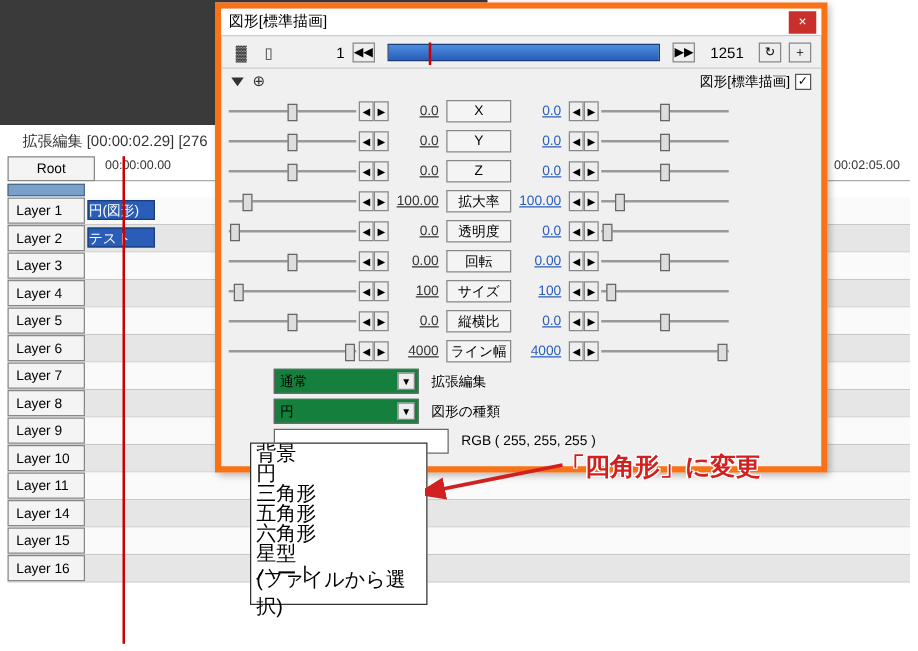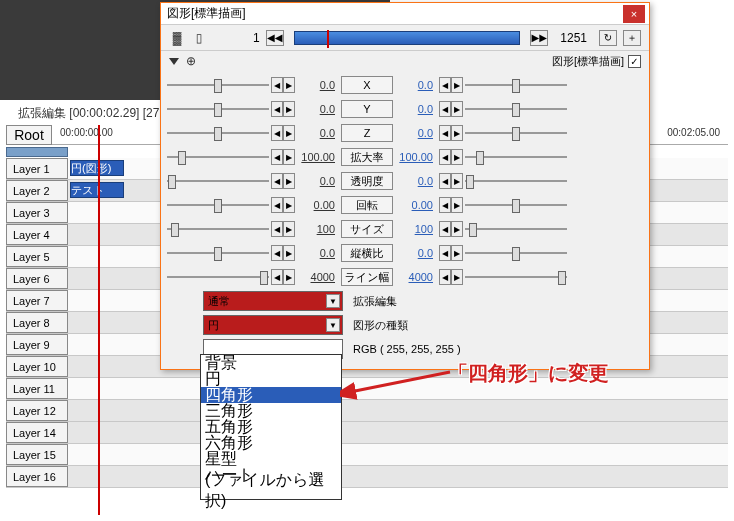--- a/index.html
+++ b/index.html
@@ -3,36 +3,36 @@
 <meta charset="utf-8">
 <style>
 * { box-sizing: border-box; margin: 0; padding: 0; font-family: "MS Gothic", "Meiryo", sans-serif; }
 body { background: #fff; width: 734px; height: 521px; position: relative; overflow: hidden; font-size: 11px; }
 
 
 .bg-top { position: absolute; left: 0; top: 0; width: 390px; height: 100px; background: #3a3a3a; }
 .ext-title { position: absolute; left: 18px; top: 105px; color: #333; font-size: 12px; }
 .timeline-container { position: absolute; left: 6px; top: 125px; width: 722px; }
 .timeline-header { display: flex; height: 22px; }
-.root-btn { width: 46px; height: 20px; border: 1px solid #888; background: #f4f4f4; display: flex; align-items: center; justify-content: center; font-size: 14px; }
+.root-btn { width: 70px; height: 20px; border: 1px solid #888; background: #f4f4f4; display: flex; align-items: center; justify-content: center; font-size: 11px; }
 .time-ruler { flex: 1; background: #fff; border-bottom: 1px solid #aaa; position: relative; height: 20px; }
 .time-tick { position: absolute; top: 2px; font-size: 10px; color: #333; }
 .time-time1 { left: 8px; }
 .time-time2 { right: 8px; }
 .sel-area { position: absolute; left: 6px; top: 147px; width: 62px; height: 10px; background: #7aa0c9; border: 1px solid #4b6a8f; }
 .layers { position: absolute; left: 6px; top: 158px; width: 722px; }
 .layer-row { display: flex; height: 22px; border-bottom: 1px solid #c8c8c8; }
 .layer-label { width: 62px; border: 1px solid #888; background: #f4f4f4; display: flex; align-items: center; padding-left: 6px; font-size: 11px; }
 .layer-track { flex: 1; background: #fafafa; position: relative; }
 .alt .layer-track { background: #e6e6e6; }
 .clip { position: absolute; top: 2px; height: 16px; border: 1px solid #1a3e7a; background: #2a5db8; color: #fff; font-size: 11px; display: flex; align-items: center; padding: 0 0; overflow: hidden; }
 .playhead { position: absolute; left: 98px; top: 125px; width: 2px; height: 390px; background: #c00; z-index: 5; }
 
 
-.dialog { position: absolute; left: 160px; top: 2px; width: 490px; background: #f0f0f0; border: 1px solid #f97316; box-shadow: 2px 2px 6px rgba(0,0,0,0.3); z-index: 20; }
+.dialog { position: absolute; left: 172px; top: 2px; width: 490px; background: #f0f0f0; border: 5px solid #f97316; box-shadow: 2px 2px 6px rgba(0,0,0,0.3); z-index: 20; }
 .dlg-title { height: 22px; background: #fff; border-bottom: 1px solid #ccc; display: flex; align-items: center; padding-left: 6px; font-size: 12px; }
 .dlg-close { position: absolute; right: 4px; top: 2px; width: 22px; height: 18px; background: #c9302c; color: #fff; display: flex; align-items: center; justify-content: center; font-size: 11px; }
 .dlg-toolbar { height: 26px; display: flex; align-items: center; padding: 0 8px; gap: 6px; border-bottom: 1px solid #ccc; }
 .tb-icon { width: 16px; height: 16px; display: flex; align-items: center; justify-content: center; font-size: 12px; color: #333; }
 .frame-num { margin-left: 40px; font-size: 12px; }
 .frame-bar { flex: 1; height: 14px; background: linear-gradient(#4a8de0, #2a5db8); border: 1px solid #1a3e7a; position: relative; margin: 0 4px; }
 .frame-bar::after { content: ""; position: absolute; left: 32px; top: -2px; width: 2px; height: 18px; background: #c00; }
 .frame-btn { width: 18px; height: 16px; border: 1px solid #888; background: #eee; display: flex; align-items: center; justify-content: center; font-size: 10px; }
 .dlg-subbar { height: 20px; display: flex; align-items: center; padding: 0 8px; justify-content: space-between; }
 .sub-left { display: flex; gap: 4px; align-items: center; }
@@ -43,21 +43,21 @@
 .params { padding: 2px 6px 8px 6px; }
 .prow { display: flex; align-items: center; height: 24px; gap: 2px; }
 .sld { width: 102px; height: 16px; position: relative; }
 .sld::before { content: ""; position: absolute; left: 0; right: 0; top: 7px; height: 2px; background: #999; }
 .sld-thumb { position: absolute; top: 2px; width: 8px; height: 14px; background: #ddd; border: 1px solid #666; }
 .spin { display: flex; }
 .spin-btn { width: 12px; height: 16px; border: 1px solid #888; background: #eee; display: flex; align-items: center; justify-content: center; font-size: 8px; }
 .pval { width: 42px; text-align: right; font-size: 11px; padding-right: 4px; text-decoration: underline; color: #333; }
 .pval.link { color: #2a5db8; }
 .pbtn { width: 52px; height: 18px; border: 1px solid #888; background: #f4f4f4; display: flex; align-items: center; justify-content: center; font-size: 11px; }
-.cbox { width: 140px; height: 20px; border: 1px solid #666; background: #b91c1c; display: flex; align-items: center; justify-content: space-between; padding: 0 2px 0 4px; font-size: 11px; }
+.cbox { width: 116px; height: 20px; border: 1px solid #666; background: #15803d; display: flex; align-items: center; justify-content: space-between; padding: 0 2px 0 4px; font-size: 11px; }
 .cbox-arrow { width: 14px; height: 14px; border: 1px solid #888; background: #eee; display: flex; align-items: center; justify-content: center; font-size: 8px; }
 .plabel { font-size: 11px; margin-left: 8px; }
 
 
 .dropdown { position: absolute; left: 200px; top: 354px; width: 142px; background: #fff; border: 1px solid #333; z-index: 40; }
 .dd-item { height: 16px; padding: 0 4px; display: flex; align-items: center; font-size: 16px; }
 .dd-item.sel { background: #2a5db8; color: #fff; }
 
 
 .anno-text { position: absolute; left: 448px; top: 360px; font-size: 20px; font-weight: bold; color: #d02020; text-shadow: 1px 1px 0 #fff, -1px -1px 0 #fff, 1px -1px 0 #fff, -1px 1px 0 #fff; z-index: 50; white-space: nowrap; }
@@ -119,24 +119,20 @@
     <div class="layer-row">
       <div class="layer-label">Layer 9</div>
       <div class="layer-track"></div>
     </div>
     <div class="layer-row alt">
       <div class="layer-label">Layer 10</div>
       <div class="layer-track"></div>
     </div>
     <div class="layer-row">
       <div class="layer-label">Layer 11</div>
-      <div class="layer-track"></div>
-    </div>
-    <div class="layer-row alt">
-      <div class="layer-label">Layer 12</div>
       <div class="layer-track"></div>
     </div>
     <div class="layer-row alt">
       <div class="layer-label">Layer 14</div>
       <div class="layer-track"></div>
     </div>
     <div class="layer-row">
       <div class="layer-label">Layer 15</div>
       <div class="layer-track"></div>
     </div>
@@ -366,21 +362,20 @@
         <div style="width: 34px;"></div>
         <div style="width: 140px; height: 20px; background: rgb(255, 255, 255); border: 1px solid rgb(102, 102, 102);"></div>
         <span class="plabel">RGB ( 255, 255, 255 )</span>
       </div>
     </div>
 </div>
 
 <div class="dropdown" id="dropdown">
     <div class="dd-item">背景</div>
     <div class="dd-item">円</div>
-    <div class="dd-item sel">四角形</div>
     <div class="dd-item">三角形</div>
     <div class="dd-item">五角形</div>
     <div class="dd-item">六角形</div>
     <div class="dd-item">星型</div>
     <div class="dd-item">ハート</div>
     <div class="dd-item">(ファイルから選択)</div>
   </div>
 
 <svg class="arrow-svg" width="120" height="40">
   <defs>

